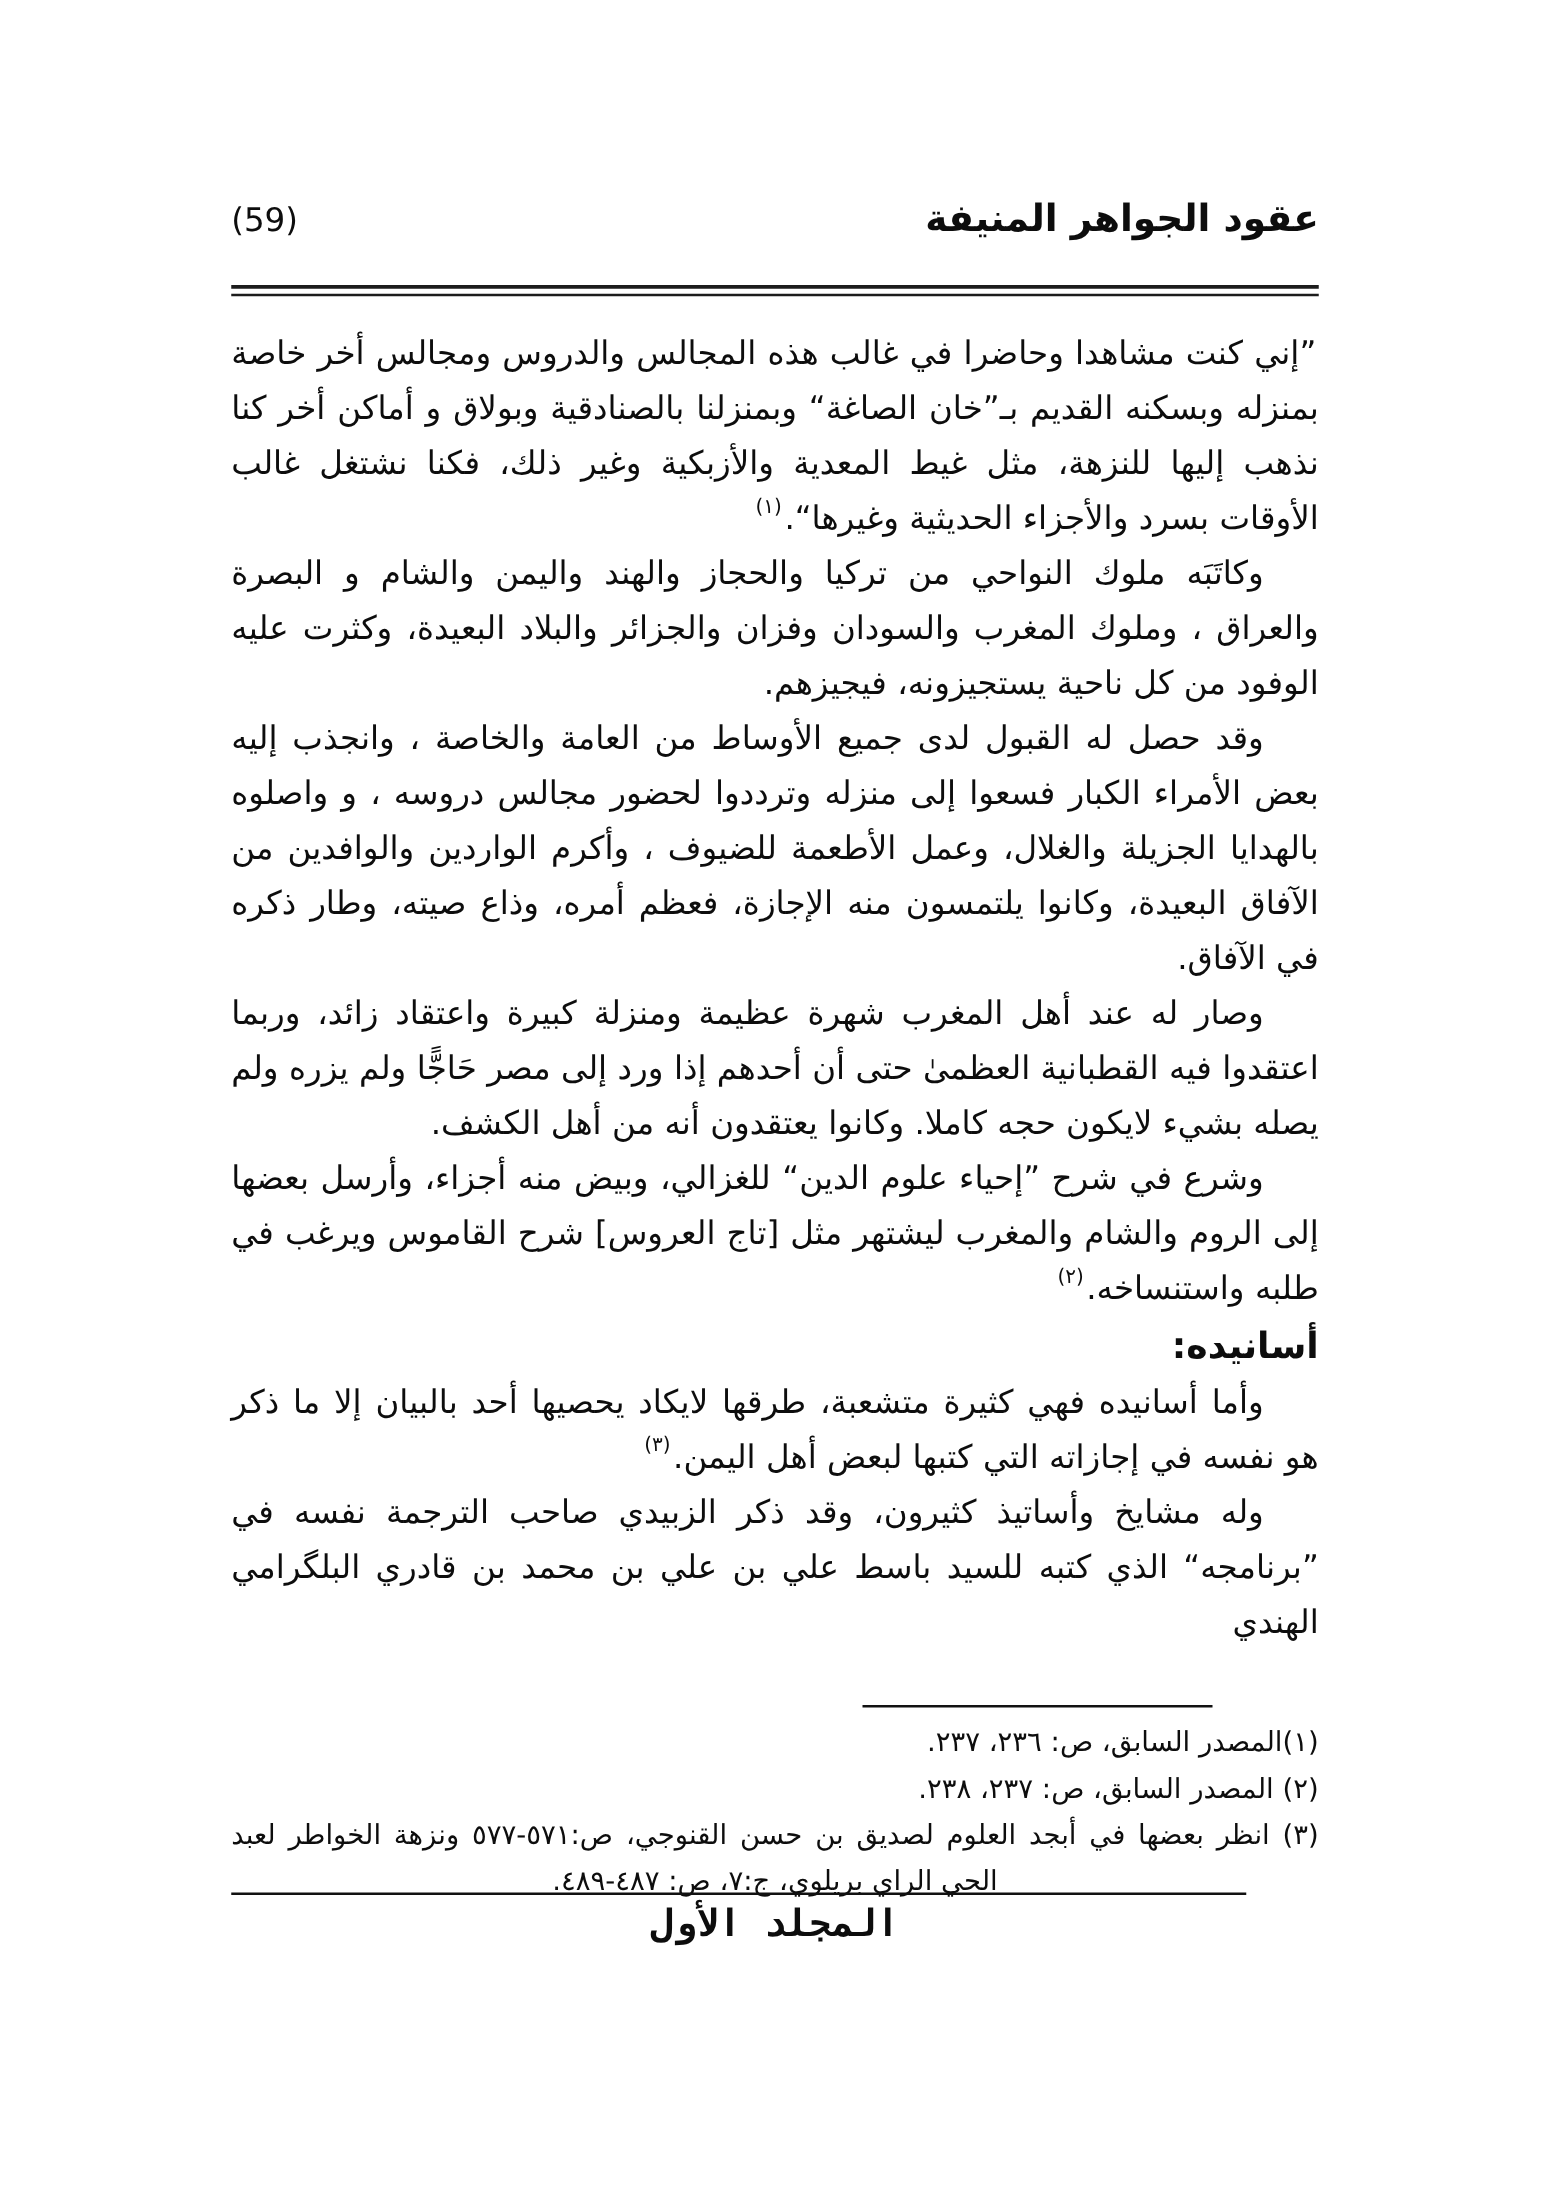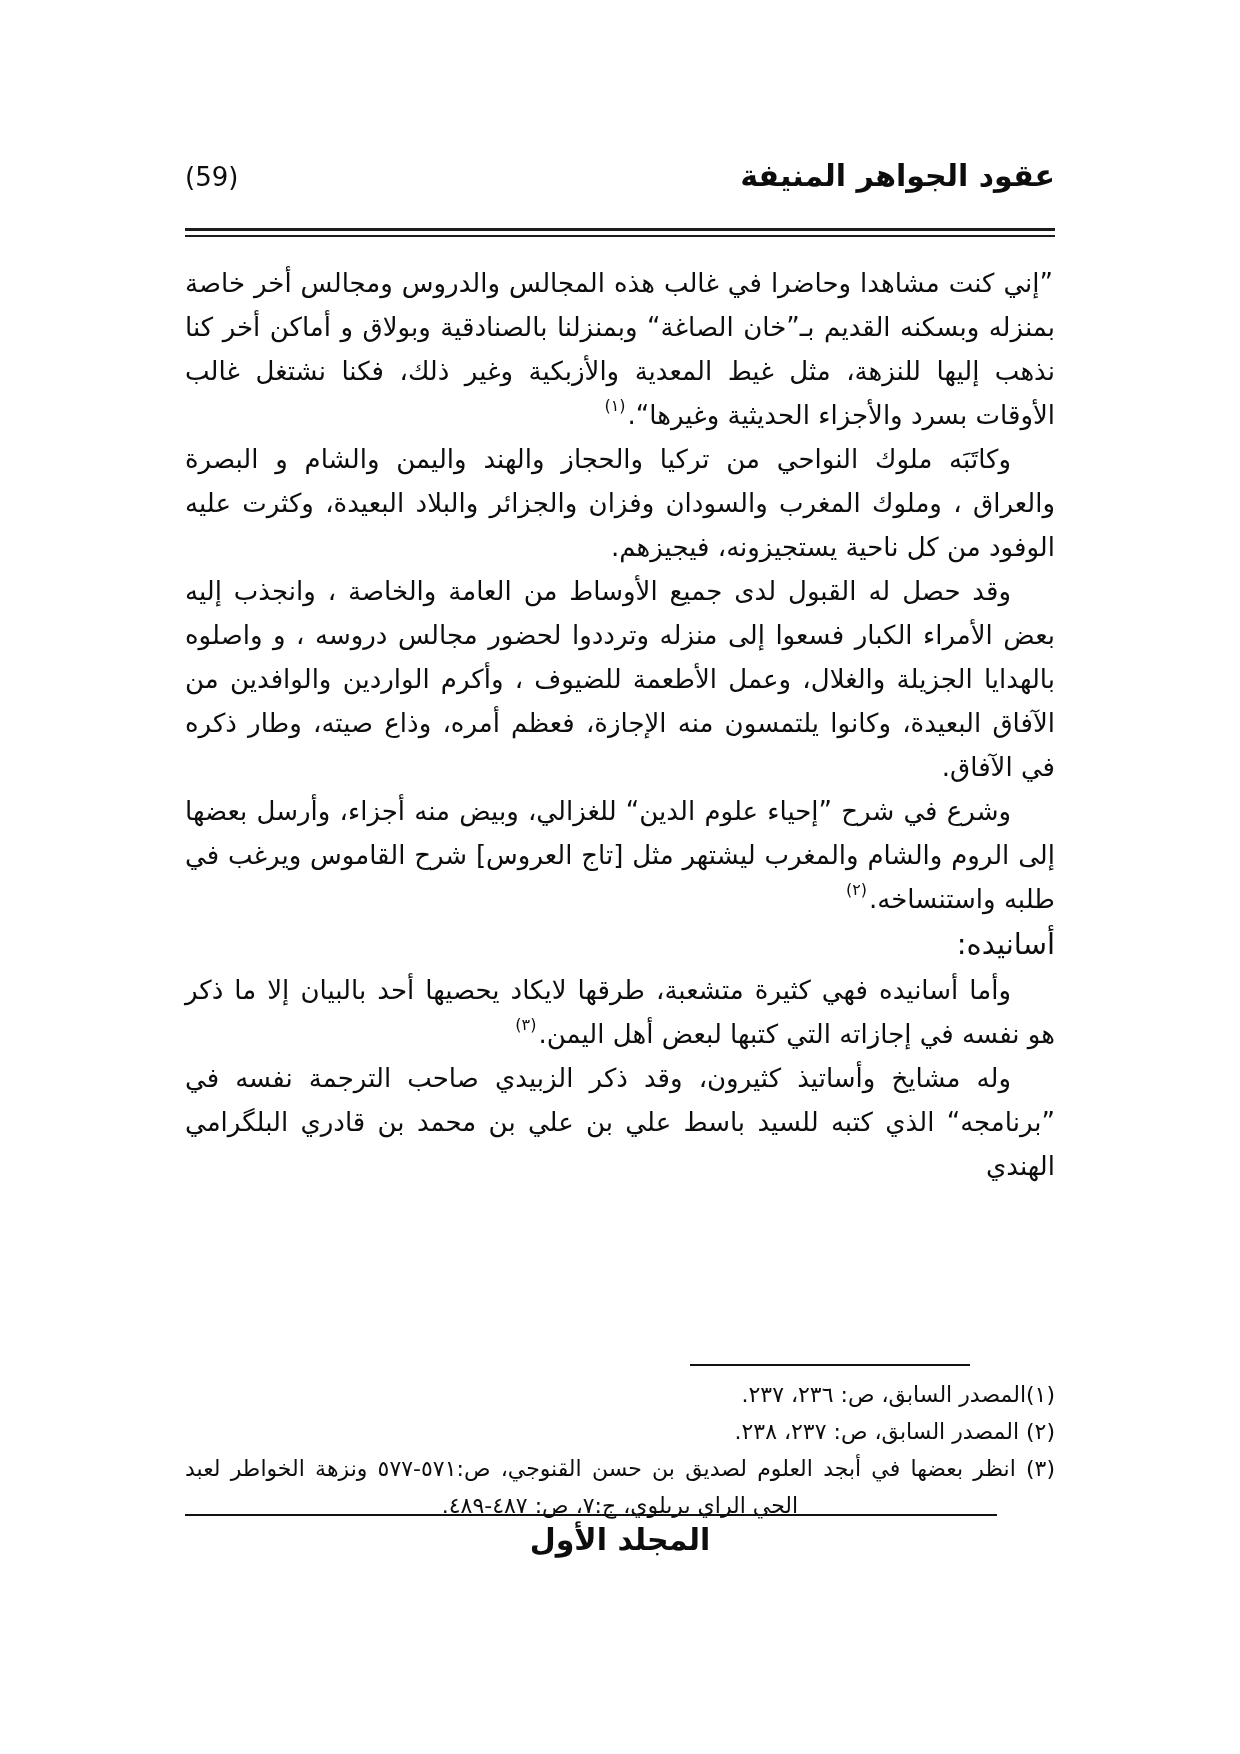--- a/index.html
+++ b/index.html
@@ -61,21 +61,21 @@
   .para.no-indent { text-indent: 2px; }
   .fn-ref {
     font-size: 16px;
     line-height: 0;
     vertical-align: 13px;
     margin-right: 2px;
   }
   .section-heading {
     margin: 0;
     font-size: 29px;
-    font-weight: normal;
+    font-weight: bold;
     line-height: 47px;
     text-align: right;
   }
 
   
   .footnote-block {
     position: absolute;
     top: 1364px;
     right: 185px;
     width: 870px;
@@ -104,20 +104,21 @@
     border-top: 2px solid #111;
   }
   .volume-label {
     position: absolute;
     top: 1522px;
     right: 185px;
     width: 870px;
     text-align: center;
     font-size: 30px;
     font-weight: bold;
+    font-family: Liberation Mono, monospace;
   }
 </style>
 </head>
 <body>
 
 <div class="page">
 
   <div class="header">
     <div class="book-title">عقود الجواهر المنيفة</div>
     <div class="page-number">(59)</div>
@@ -125,20 +126,21 @@
 
   <div class="header-rule"></div>
 
   <div class="body-text">
     <p class="para no-indent"><span>”إني كنت مشاهدا وحاضرا في غالب هذه المجالس والدروس ومجالس أخر خاصة بمنزله وبسكنه القديم بـ”خان الصاغة“ وبمنزلنا بالصنادقية وبولاق و أماكن أخر كنا نذهب إليها للنزهة، مثل غيط المعدية والأزبكية وغير ذلك، فكنا نشتغل غالب الأوقات بسرد والأجزاء الحديثية وغيرها“.</span><sup class="fn-ref">(١)</sup></p>
 
     <p class="para"><span>وكاتَبَه ملوك النواحي من تركيا والحجاز والهند واليمن والشام و البصرة والعراق ، وملوك المغرب والسودان وفزان والجزائر والبلاد البعيدة، وكثرت عليه الوفود من كل ناحية يستجيزونه، فيجيزهم.</span></p>
 
     <p class="para"><span>وقد حصل له القبول لدى جميع الأوساط من العامة والخاصة ، وانجذب إليه بعض الأمراء الكبار فسعوا إلى منزله وترددوا لحضور مجالس دروسه ، و واصلوه بالهدايا الجزيلة والغلال، وعمل الأطعمة للضيوف ، وأكرم الواردين والوافدين من الآفاق البعيدة، وكانوا يلتمسون منه الإجازة، فعظم أمره، وذاع صيته، وطار ذكره في الآفاق.</span></p>
 
+    <p class="para"><span>وصار له عند أهل المغرب شهرة عظيمة ومنزلة كبيرة واعتقاد زائد، وربما اعتقدوا فيه القطبانية العظمىٰ حتى أن أحدهم إذا ورد إلى مصر حَاجًّا ولم يزره ولم يصله بشيء لايكون حجه كاملا. وكانوا يعتقدون أنه من أهل الكشف.</span></p>
 
     <p class="para"><span>وشرع في شرح ”إحياء علوم الدين“ للغزالي، وبيض منه أجزاء، وأرسل بعضها إلى الروم والشام والمغرب ليشتهر مثل [تاج العروس] شرح القاموس ويرغب في طلبه واستنساخه.</span><sup class="fn-ref">(٢)</sup></p>
 
     <h2 class="section-heading">أسانيده:</h2>
 
     <p class="para"><span>وأما أسانيده فهي كثيرة متشعبة، طرقها لايكاد يحصيها أحد بالبيان إلا ما ذكر هو نفسه في إجازاته التي كتبها لبعض أهل اليمن.</span><sup class="fn-ref">(٣)</sup></p>
 
 
     <p class="para"><span>وله مشايخ وأساتيذ كثيرون، وقد ذكر الزبيدي صاحب الترجمة نفسه في ”برنامجه“ الذي كتبه للسيد باسط علي بن علي بن محمد بن قادري البلگرامي الهندي</span></p>
   </div>

